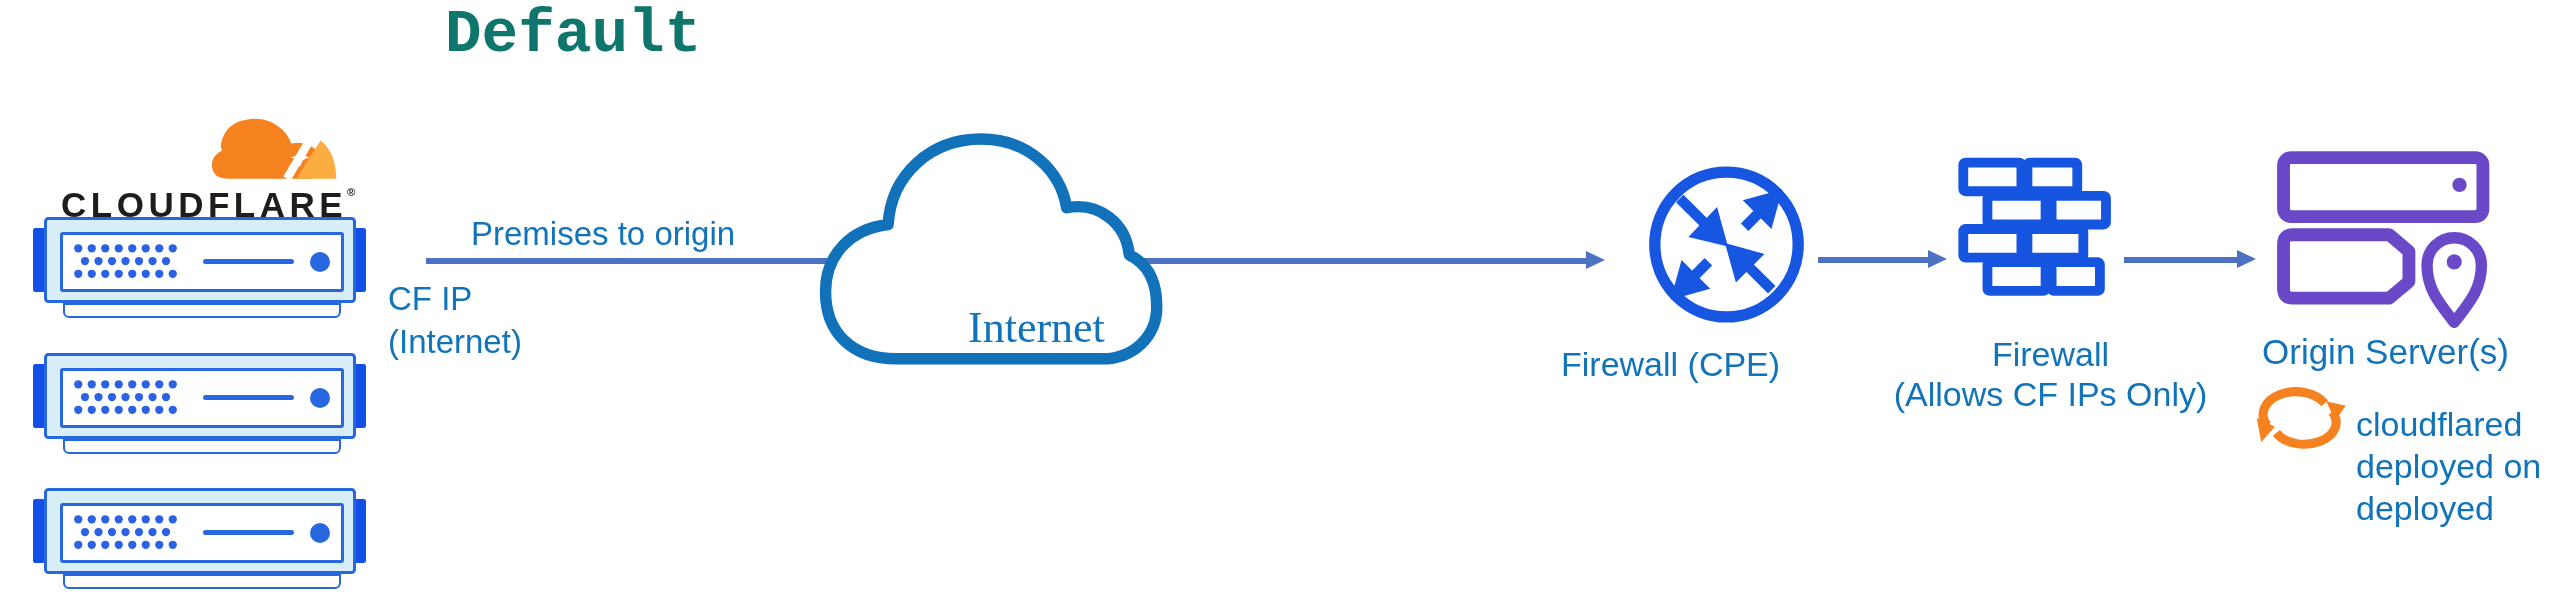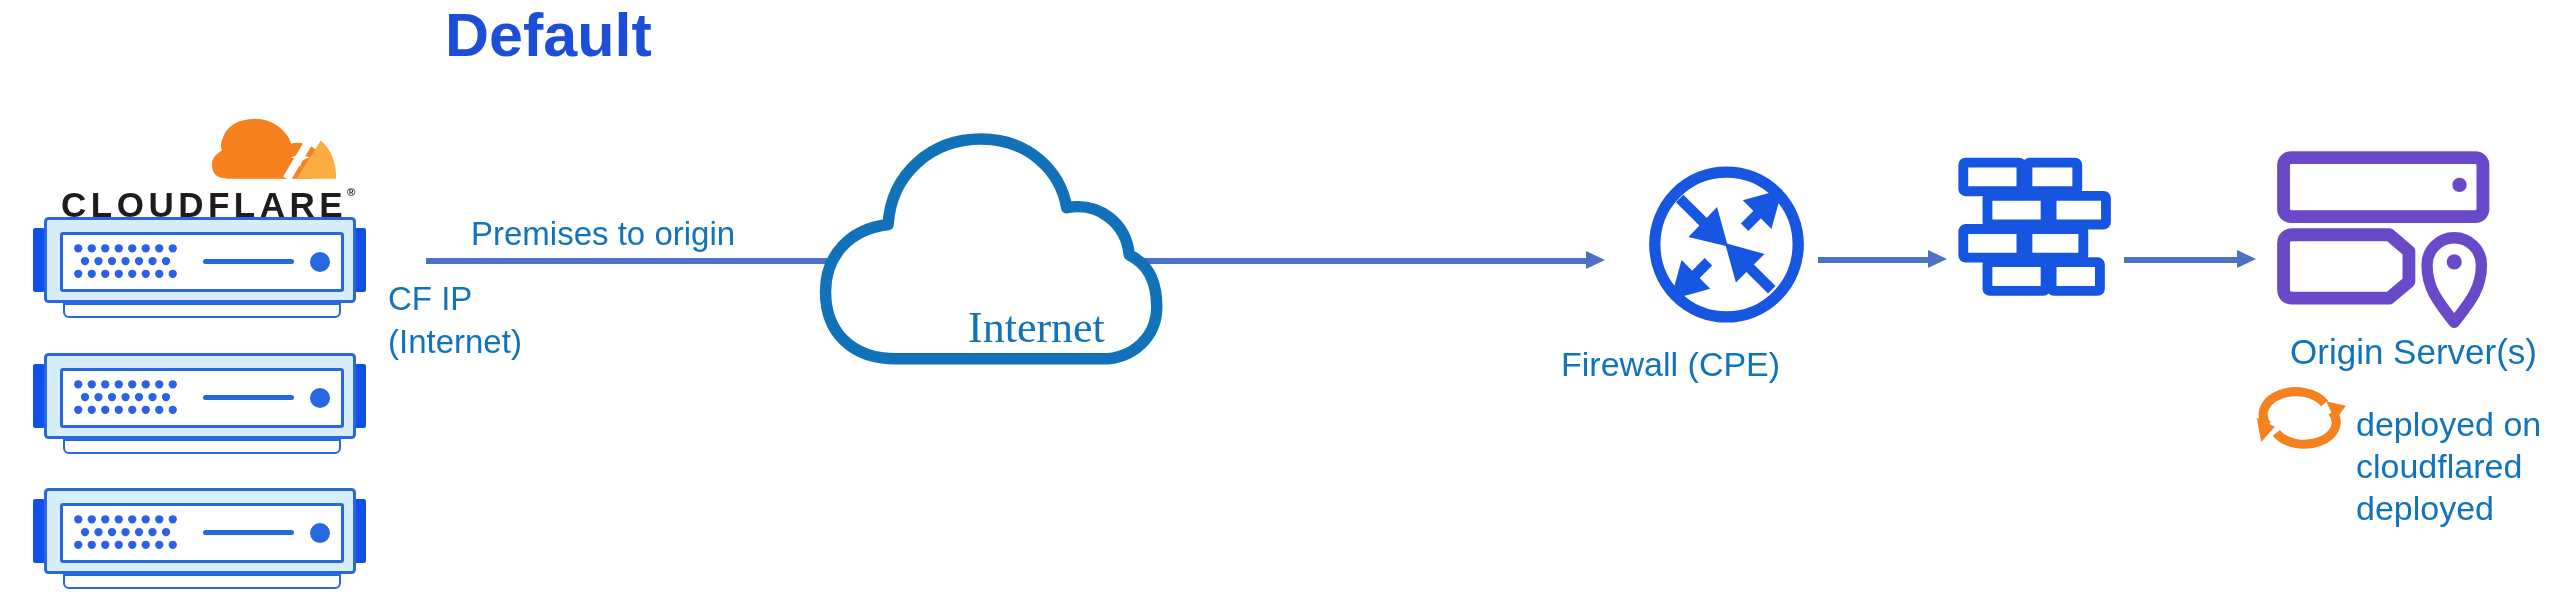--- a/index.html
+++ b/index.html
@@ -7,22 +7,23 @@
     position:relative;
     width:2576px;height:614px;
     background:#ffffff;
     font-family:"Liberation Sans", sans-serif;
     overflow:hidden;
   }
   .abs{position:absolute;}
   
   .title{
     left:445px;top:0px;
-    font-size:61px;font-weight:600;color:#1d4ed8;
+    font-size:61px;font-weight:600;color:#0f766e;
     letter-spacing:0px;
+    font-family:Liberation Mono, monospace;
   }
   
   .cf-logo-icon{left:198px;top:112px;width:141px;height:67px;}
   .cf-wordmark{
     left:48px;top:185px;
     font-size:35px;font-weight:700;color:#1d1d1d;
     letter-spacing:4.5px;white-space:nowrap;margin-left:13px;
   }
   .cf-reg{font-size:11.4px;vertical-align:21px;letter-spacing:0;}
   
@@ -52,21 +53,21 @@
     border-top:9.8px solid transparent;border-bottom:9.8px solid transparent;
     border-left:19.7px solid #4d72c4;
   }
   
   .lbl{color:#1173ba;font-weight:500;white-space:nowrap;}
   .lbl-request{left:471px;top:215px;font-size:33px;}
   .lbl-cfip{left:388px;top:277px;font-size:33px;line-height:43px;}
   .lbl-internet{left:968px;top:302px;width:136px;text-align:left;font-size:44px;font-family:Liberation Serif, serif;}
   .lbl-cpe{left:1561px;top:344px;font-size:34px;line-height:41px;}
   .lbl-firewall{left:1869px;top:334px;width:363px;text-align:center;font-size:34px;line-height:40px;}
-  .lbl-origin{left:2234px;top:332px;width:303px;text-align:right;font-size:35px;}
+  .lbl-origin{left:2234px;top:332px;width:303px;text-align:center;font-size:35px;}
   .lbl-cloudflared{left:2356px;top:403px;font-size:34px;line-height:42px;}
   svg{display:block;}
 </style>
 </head>
 <body>
 
 <div id="canvas">
 
   <div class="abs title">Default</div>
 
@@ -236,20 +237,24 @@
         <rect x="92" y="7" width="66" height="38" rx="3"></rect>
         <rect x="39" y="51" width="77" height="38" rx="3"></rect>
         <rect x="124" y="51" width="72" height="38" rx="3"></rect>
         <rect x="7" y="95" width="77" height="38" rx="3"></rect>
         <rect x="92" y="95" width="74" height="38" rx="3"></rect>
         <rect x="39" y="139" width="77" height="38" rx="3"></rect>
         <rect x="124" y="139" width="64" height="38" rx="3"></rect>
       </g>
     </svg>
   </div>
+  <div class="abs lbl lbl-firewall">
+    <div>Firewall</div>
+    <div>(Allows CF IPs Only)</div>
+  </div>
 
   <div class="abs flow-line" style="left:2124px;top:257px;width:113px;"></div>
   <div class="abs flow-head" style="left:2237px;top:250px;"></div>
 
   <div class="abs" style="left:2276px;top:150px;">
     <svg width="219" height="180" viewBox="0 0 290 238">
       <g fill="#ffffff" stroke="#6949c8" stroke-width="17" stroke-linejoin="round">
         <rect x="10" y="10" width="264" height="78" rx="10"></rect>
         <path d="M 22,112 H 150 L 176,134 V 174 L 150,196 H 22 Q 10,196 10,184 V 124 Q 10,112 22,112 Z"></path>
       </g>
@@ -266,19 +271,19 @@
         <path d="M 16,56 A 42,29 0 0 1 92,27"></path>
         <path d="M 102,38 A 42,29 0 0 1 28,66"></path>
       </g>
       <g fill="#f6821f">
         <polygon points="2,46 26,58 8,78"></polygon>
         <polygon points="120,30 94,24 106,50"></polygon>
       </g>
     </svg>
   </div>
   <div class="abs lbl lbl-cloudflared">
+    <div>cloudflared</div>
     <div>deployed on</div>
-    <div>cloudflared</div>
     <div>deployed</div>
   </div>
 
 </div>
 
 
 </body></html>

